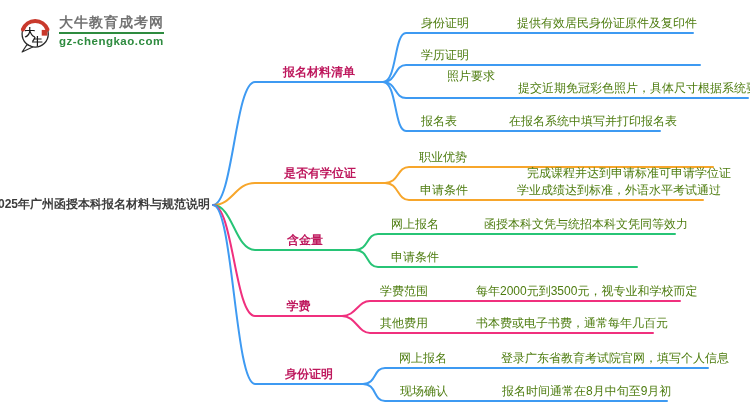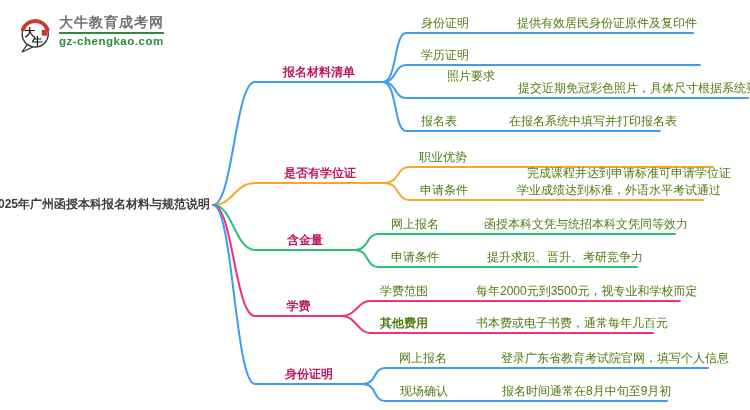--- a/index.html
+++ b/index.html
@@ -86,24 +86,23 @@
     <div class="leaf-text" style="left: 509px; top: 112px; text-align: right;">在报名系统中填写并打印报名表</div>
     <div class="branch-label" style="left: 255px; top: 164px; width: 130px;">是否有学位证</div>
     <div class="node-label" style="left: 419px; top: 148px;">职业优势</div>
     <div class="leaf-text" style="left: 527px; top: 164px;">完成课程并达到申请标准可申请学位证</div>
     <div class="node-label" style="left: 420px; top: 181px;">申请条件</div>
     <div class="leaf-text" style="left: 517px; top: 181px;">学业成绩达到标准，外语水平考试通过</div>
     <div class="branch-label" style="left: 255px; top: 231px; width: 100px;">含金量</div>
     <div class="node-label" style="left: 391px; top: 215px;">网上报名</div>
     <div class="leaf-text" style="left: 484px; top: 215px;">函授本科文凭与统招本科文凭同等效力</div>
     <div class="node-label" style="left: 391px; top: 248px;">申请条件</div>
-    <div class="leaf-text" style="left: 487px; top: 248px;">提升求职、晋升、考研竞争力</div>
     <div class="branch-label" style="left: 255px; top: 297px; width: 87px;">学费</div>
     <div class="node-label" style="left: 380px; top: 282px;">学费范围</div>
     <div class="leaf-text" style="left: 476px; top: 282px;">每年2000元到3500元，视专业和学校而定</div>
-    <div class="node-label" style="left: 380px; top: 314px; font-weight: bold;">其他费用</div>
+    <div class="node-label" style="left: 380px; top: 314px;">其他费用</div>
     <div class="leaf-text" style="left: 476px; top: 314px;">书本费或电子书费，通常每年几百元</div>
     <div class="branch-label" style="left: 255px; top: 365px; width: 108px;">身份证明</div>
     <div class="node-label" style="left: 399px; top: 349px;">网上报名</div>
     <div class="leaf-text" style="left: 501px; top: 349px;">登录广东省教育考试院官网，填写个人信息</div>
     <div class="node-label" style="left: 400px; top: 382px;">现场确认</div>
     <div class="leaf-text" style="left: 502px; top: 382px;">报名时间通常在8月中旬至9月初</div>
   </div>
 
 </body></html>

